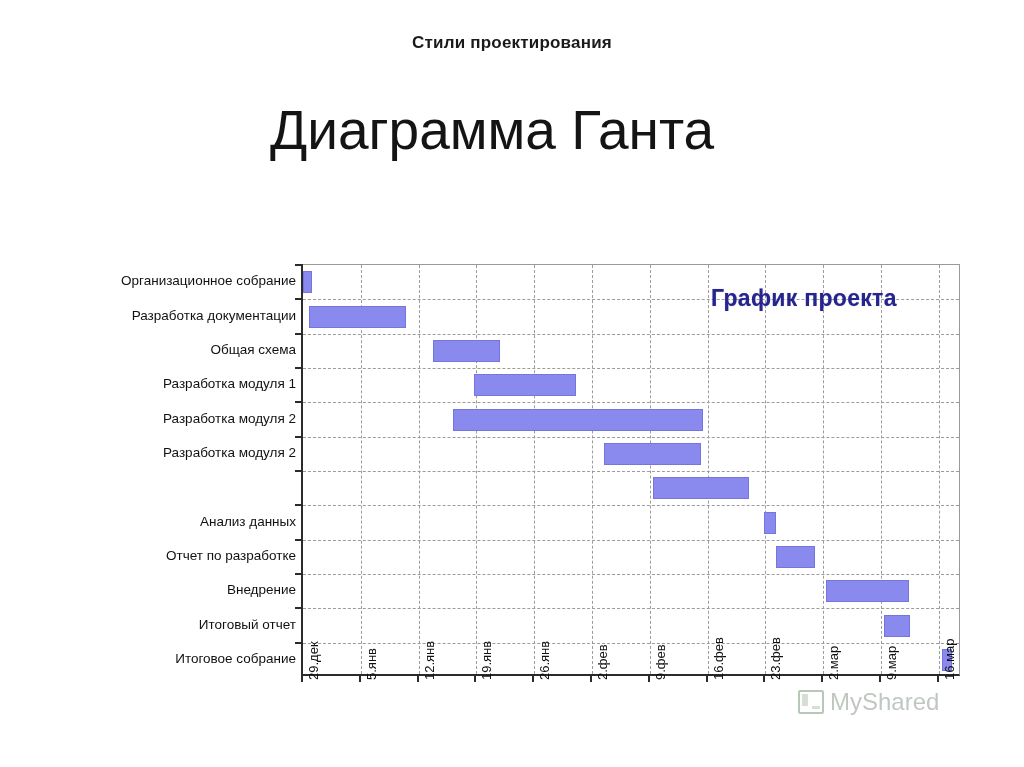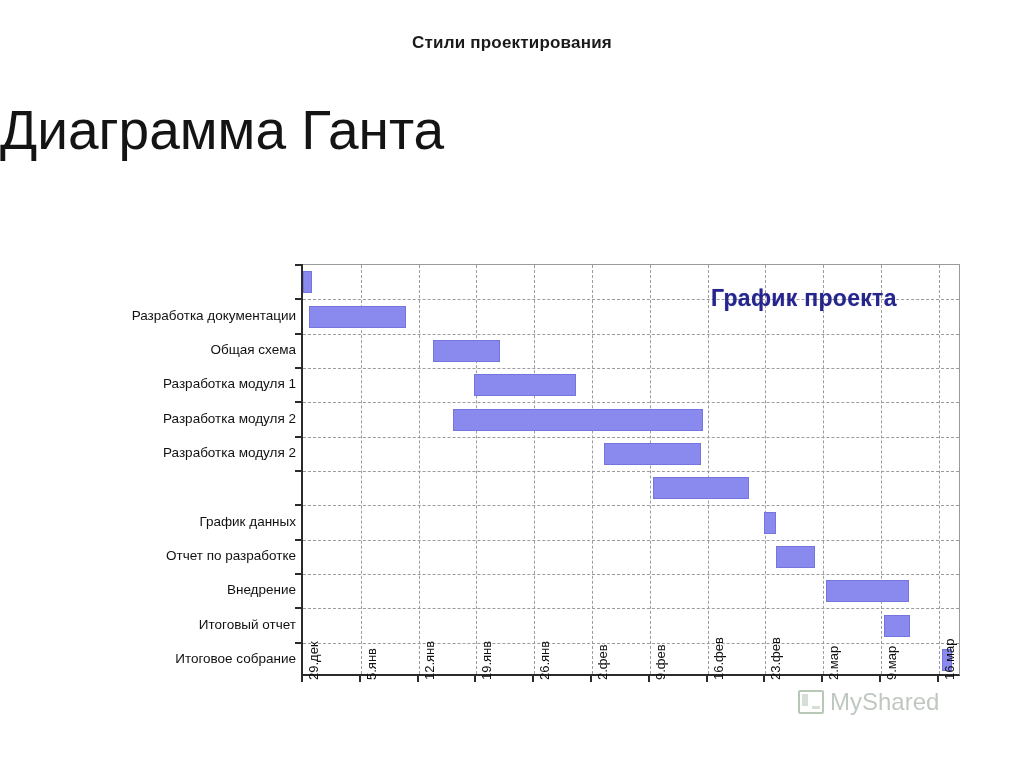--- a/index.html
+++ b/index.html
@@ -27,21 +27,21 @@
     font-weight: bold;
     letter-spacing: 0.2px;
     color: #1a1a1a;
   }
 
   #slide-title {
     position: absolute;
     top: 98px;
     left: 0;
     width: 984px;
-    text-align: left;
+    text-align: center;
     font-size: 55px;
     font-weight: normal;
     color: #141414;
     letter-spacing: 0px;
   }
 
   
   #gantt-figure {
     position: absolute;
     left: 0;
@@ -189,26 +189,27 @@
 </style>
 </head>
 <body>
 
 <div id="slide-header">Стили проектирования</div>
 <div id="slide-title">Диаграмма Ганта</div>
 
 <div id="gantt-figure">
 
   <div id="ylabels-col">
+      <div class="ylabel" style="top: 10.1667px;">Организационное собрание</div>
       <div class="ylabel" style="top: 78.8333px;">Общая схема</div>
       <div class="ylabel" style="top: 44.5px;">Разработка документации</div>
       <div class="ylabel" style="top: 113.167px;">Разработка модуля 1</div>
       <div class="ylabel" style="top: 147.5px;">Разработка модуля 2</div>
       <div class="ylabel" style="top: 181.833px;">Разработка модуля 2</div>
-      <div class="ylabel" style="top: 250.5px;">График данных</div>
+      <div class="ylabel" style="top: 250.5px;">Анализ данных</div>
       <div class="ylabel" style="top: 284.833px;">Отчет по разработке</div>
       <div class="ylabel" style="top: 353.5px;">Итоговый отчет</div>
       <div class="ylabel" style="top: 319.167px;">Внедрение</div>
       <div class="ylabel" style="top: 387.833px;">Итоговое собрание</div>
     </div>
 
   <div id="plot-area">
       <div class="vgrid" style="left: 57.8px;"></div>
       <div class="vgrid" style="left: 115.6px;"></div>
       <div class="vgrid" style="left: 173.4px;"></div>

